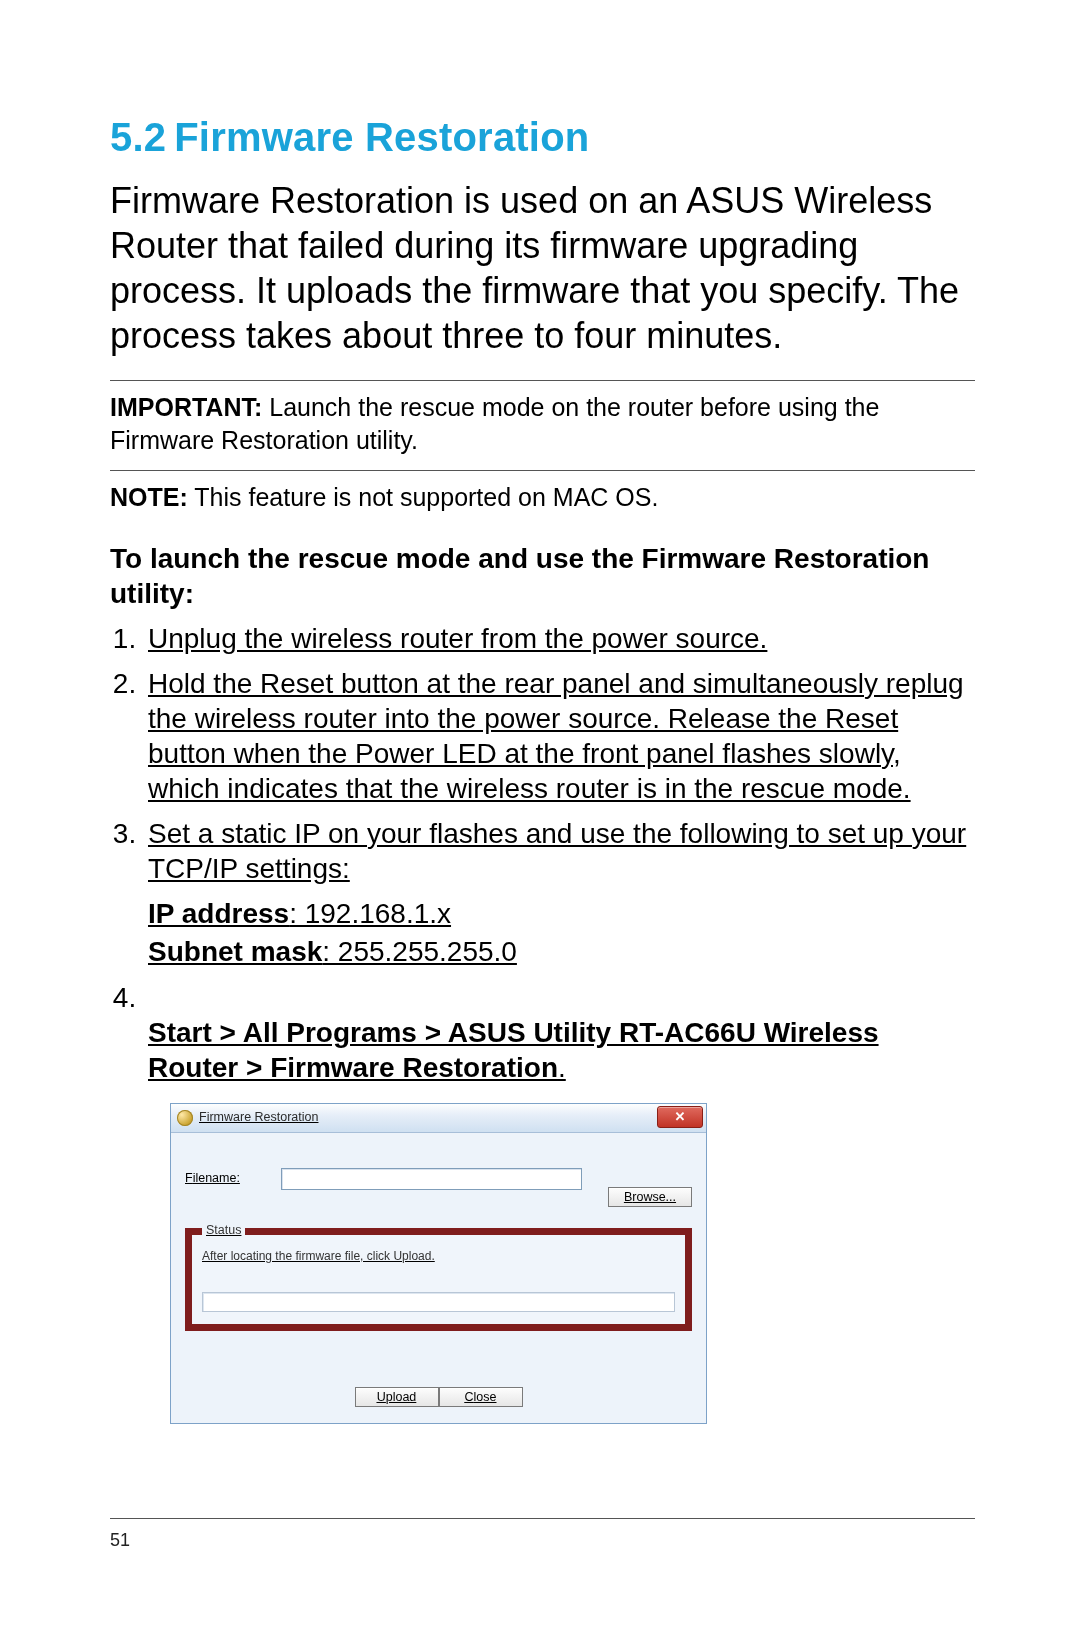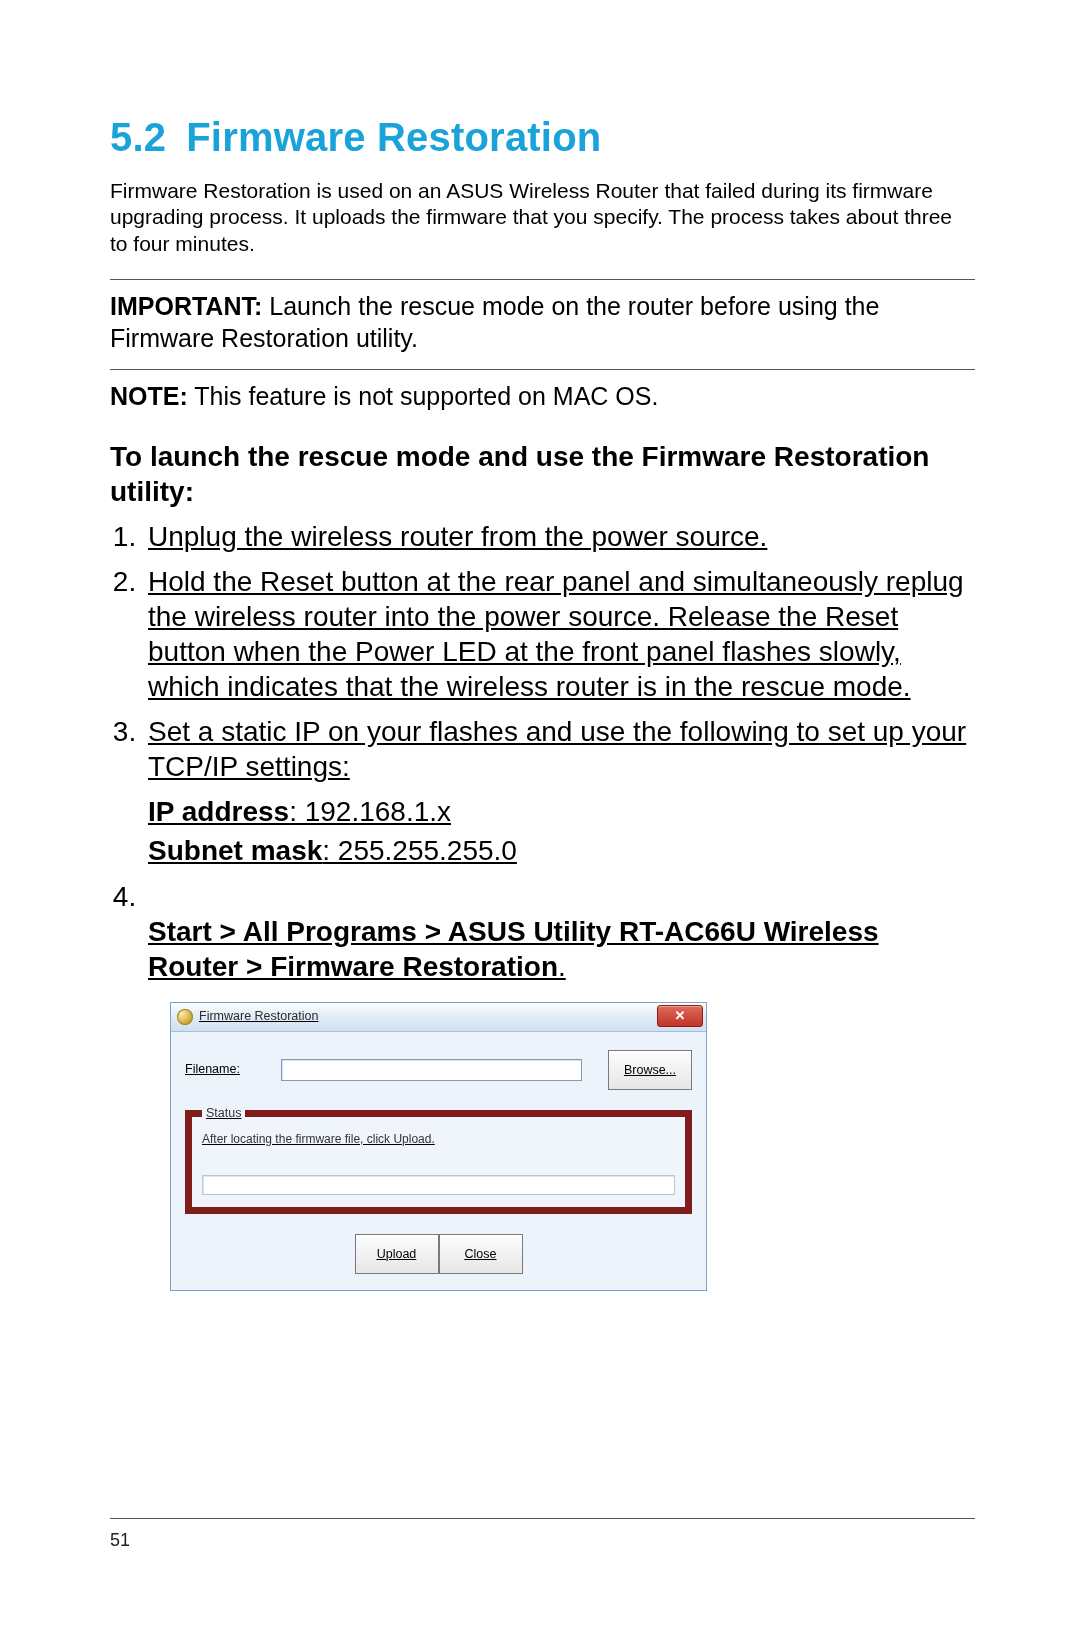--- a/index.html
+++ b/index.html
@@ -16,23 +16,23 @@
     box-sizing: border-box;
     padding: 115px 105px 0 110px;
   }
   h2.section-heading {
     color: #1aa3d9;
     font-size: 40px;
     font-weight: 700;
     margin: 0 0 18px 0;
     letter-spacing: 0.2px;
   }
-  .section-heading .num { margin-right: 20px; }
+  .section-heading .num { margin-right: 8px; }
   .body-para {
-    font-size: 21px;
+    font-size: 36px;
     line-height: 1.25;
     margin: 0 0 22px 0;
   }
   hr.rule {
     border: none;
     border-top: 1px solid #555;
     margin: 14px 0 10px 0;
   }
   .note-block {
     font-size: 25px;
@@ -116,28 +116,29 @@
   .row-filename input[type="text"] {
     flex: 1;
     height: 20px;
     border: 1px solid #7f9db9;
     background: #fff;
     font-size: 12px;
     padding: 0 3px;
     box-shadow: 1px 1px 0 #d9e2ee inset;
   }
   .win-btn {
-    height: 40px;
+    height: 20px;
     min-width: 84px;
     border: 1px solid #7a7a7a;
     background: linear-gradient(#fdfdfd, #e6e6e6);
     font-size: 12.5px;
     padding: 0 12px;
     cursor: default;
     box-shadow: 0 1px 0 #fff inset;
+    margin-top: 36px;
   }
   .win-btn .ul { text-decoration: underline; }
   fieldset.status {
     border: 7px solid #7f1d1d;
     background: #f0f5fb;
     padding: 10px 10px 12px 10px;
     margin: 0 0 20px 0;
   }
   fieldset.status legend {
     font-size: 12.5px;

